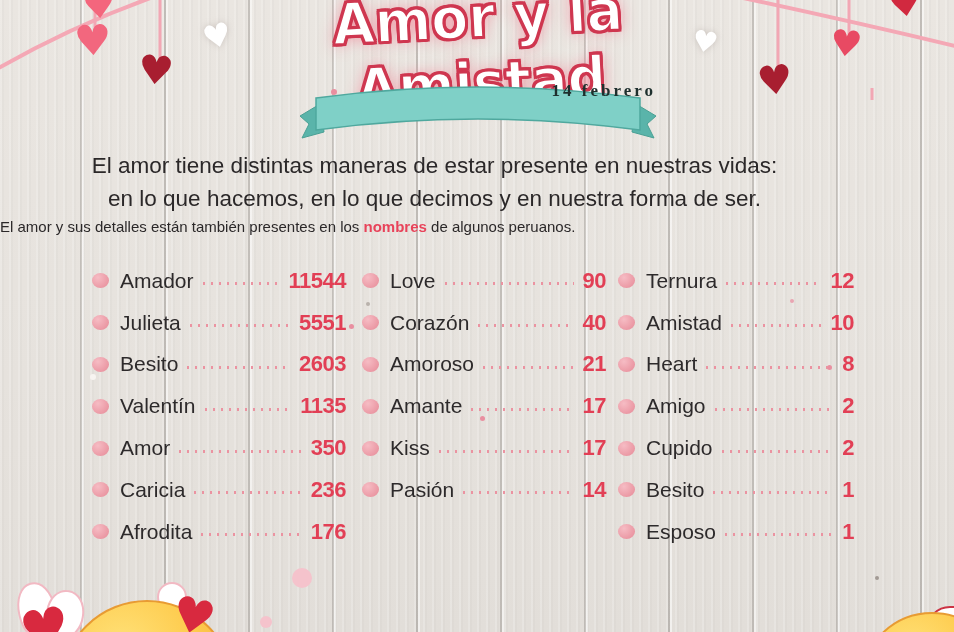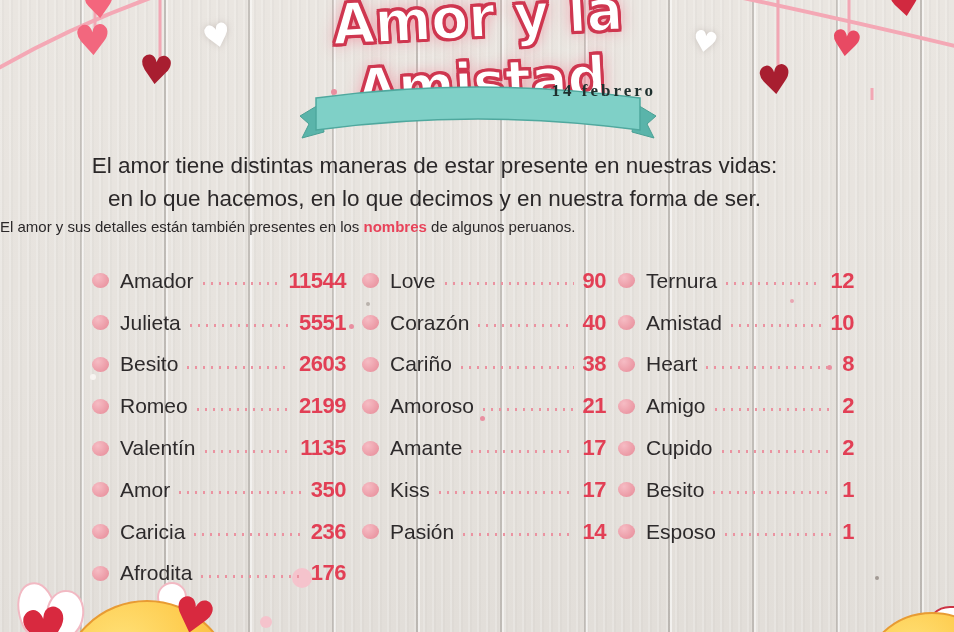--- a/index.html
+++ b/index.html
@@ -129,26 +129,20 @@
           <span class="val">5551</span>
         </div>
         <div class="row">
           <span class="bullet"></span>
           <span class="nm">Besito</span>
           <span class="leader"></span>
           <span class="val">2603</span>
         </div>
         <div class="row">
           <span class="bullet"></span>
-          <span class="nm">Romeo</span>
-          <span class="leader"></span>
-          <span class="val">2199</span>
-        </div>
-        <div class="row">
-          <span class="bullet"></span>
           <span class="nm">Valentín</span>
           <span class="leader"></span>
           <span class="val">1135</span>
         </div>
         <div class="row">
           <span class="bullet"></span>
           <span class="nm">Amor</span>
           <span class="leader"></span>
           <span class="val">350</span>
         </div>
@@ -170,26 +164,20 @@
           <span class="bullet"></span>
           <span class="nm">Love</span>
           <span class="leader"></span>
           <span class="val">90</span>
         </div>
         <div class="row">
           <span class="bullet"></span>
           <span class="nm">Corazón</span>
           <span class="leader"></span>
           <span class="val">40</span>
-        </div>
-        <div class="row">
-          <span class="bullet"></span>
-          <span class="nm">Cariño</span>
-          <span class="leader"></span>
-          <span class="val">38</span>
         </div>
         <div class="row">
           <span class="bullet"></span>
           <span class="nm">Amoroso</span>
           <span class="leader"></span>
           <span class="val">21</span>
         </div>
         <div class="row">
           <span class="bullet"></span>
           <span class="nm">Amante</span>

